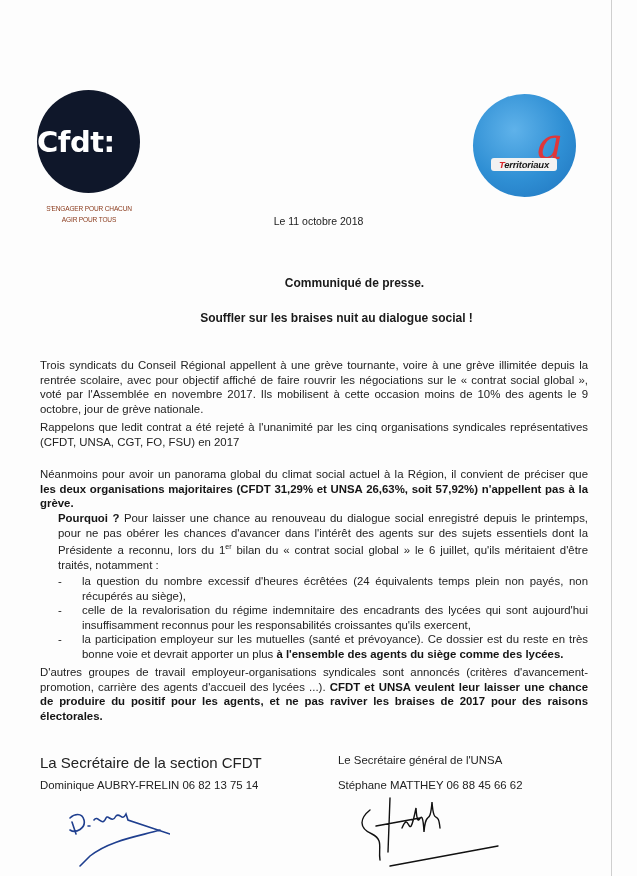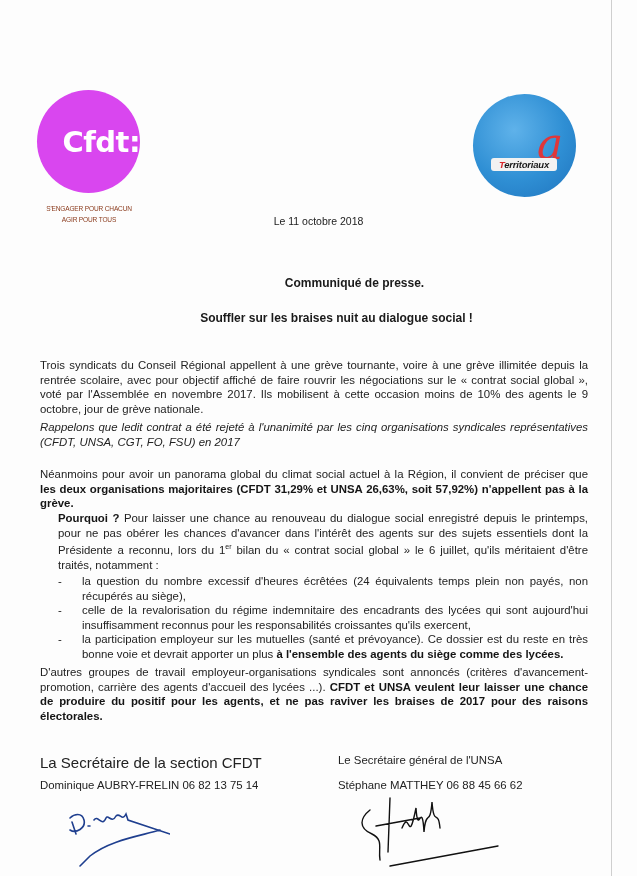--- a/index.html
+++ b/index.html
@@ -1,40 +1,40 @@
 <!DOCTYPE html>
 <html><head>
 <meta charset="utf-8">
 <style>
   html, body { margin: 0; padding: 0; background: #ffffff; }
   body { width: 637px; height: 876px; position: relative; overflow: hidden; font-family: "Liberation Sans", sans-serif; color: #1c1c1c; }
   .page { position: absolute; inset: 0; background: #fdfdfd; }
   .edge-line { position: absolute; left: 611px; top: 0; width: 1px; height: 876px; background: #cfcfcf; }
 
   
-  .cfdt-logo { position: absolute; left: 37px; top: 90px; width: 103px; height: 103px; border-radius: 50%; background: #d946ef; display: flex; align-items: center; justify-content: flex-end; }
+  .cfdt-logo { position: absolute; left: 37px; top: 90px; width: 103px; height: 103px; border-radius: 50%; background: #0f172a; display: flex; align-items: center; justify-content: flex-start; }
   .cfdt-logo-text { color: #ffffff; font-family: "DejaVu Sans", sans-serif; font-weight: bold; font-size: 29px; letter-spacing: -0.5px; }
   .cfdt-tagline { position: absolute; left: 30px; top: 203px; width: 118px; text-align: center; font-family: "Liberation Sans Narrow", "Liberation Sans", sans-serif; font-size: 8px; line-height: 11px; color: #8a3a1c; transform: scaleX(0.82); transform-origin: center; letter-spacing: -0.2px; }
 
   .unsa-logo { position: absolute; left: 473px; top: 94px; width: 103px; height: 103px; border-radius: 50%; background: radial-gradient(circle at 40% 35%, #5fb2ea 0%, #2f8fd4 55%, #1f73bd 100%); overflow: hidden; }
   .unsa-letters { position: absolute; left: 10px; top: 18px; font-family: "DejaVu Serif", serif; font-size: 50px; font-weight: bold; color: #e9f3fb; letter-spacing: -6px; line-height: 50px; }
   .unsa-a { position: absolute; left: 64px; top: 28px; font-family: "DejaVu Serif", serif; font-style: italic; font-size: 44px; color: #e0373a; line-height: 44px; }
   .unsa-band { position: absolute; left: 18px; top: 64px; width: 66px; height: 13px; background: #f2f2f2; border-radius: 3px; display: flex; align-items: center; justify-content: center; }
   .unsa-band-text { font-size: 9.5px; font-weight: bold; font-style: italic; color: #1a1a1a; letter-spacing: -0.2px; }
   .unsa-band-first { color: #d8262b; }
 
   
   .date { position: absolute; left: 0; width: 637px; top: 215px; text-align: center; font-family: "Liberation Sans", sans-serif; font-size: 10.5px; color: #222; }
   .title { position: absolute; left: 0; width: 637px; top: 276px; text-align: center; font-size: 12px; font-weight: bold; color: #1a1a1a; margin-left: 36px; }
   .subtitle { position: absolute; left: 0; width: 637px; top: 311px; text-align: center; font-size: 12px; font-weight: bold; color: #1a1a1a; padding-left: 18px; }
 
   
   .body-text { position: absolute; left: 40px; width: 548px; font-size: 11.4px; line-height: 14.6px; text-align: justify; color: #222; }
   .p1 { top: 358px; }
-  .p2 { top: 420px; font-style: italic; }
+  .p2 { top: 420px; }
   .p3 { top: 467px; }
   .p4 { top: 511px; left: 58px; width: 530px; }
   .list { position: absolute; left: 58px; width: 530px; top: 574px; font-size: 11.4px; line-height: 14.6px; color: #222; margin: 0; padding: 0; list-style: none; }
   .list li { position: relative; padding-left: 24px; text-align: justify; }
   .list li .dash { position: absolute; left: 0; top: 0; }
   .p5 { top: 665px; }
   b, .bold { font-weight: bold; color: #151515; }
 
   
   .sig-left-title { position: absolute; left: 40px; top: 754px; font-size: 15px; color: #222; }

